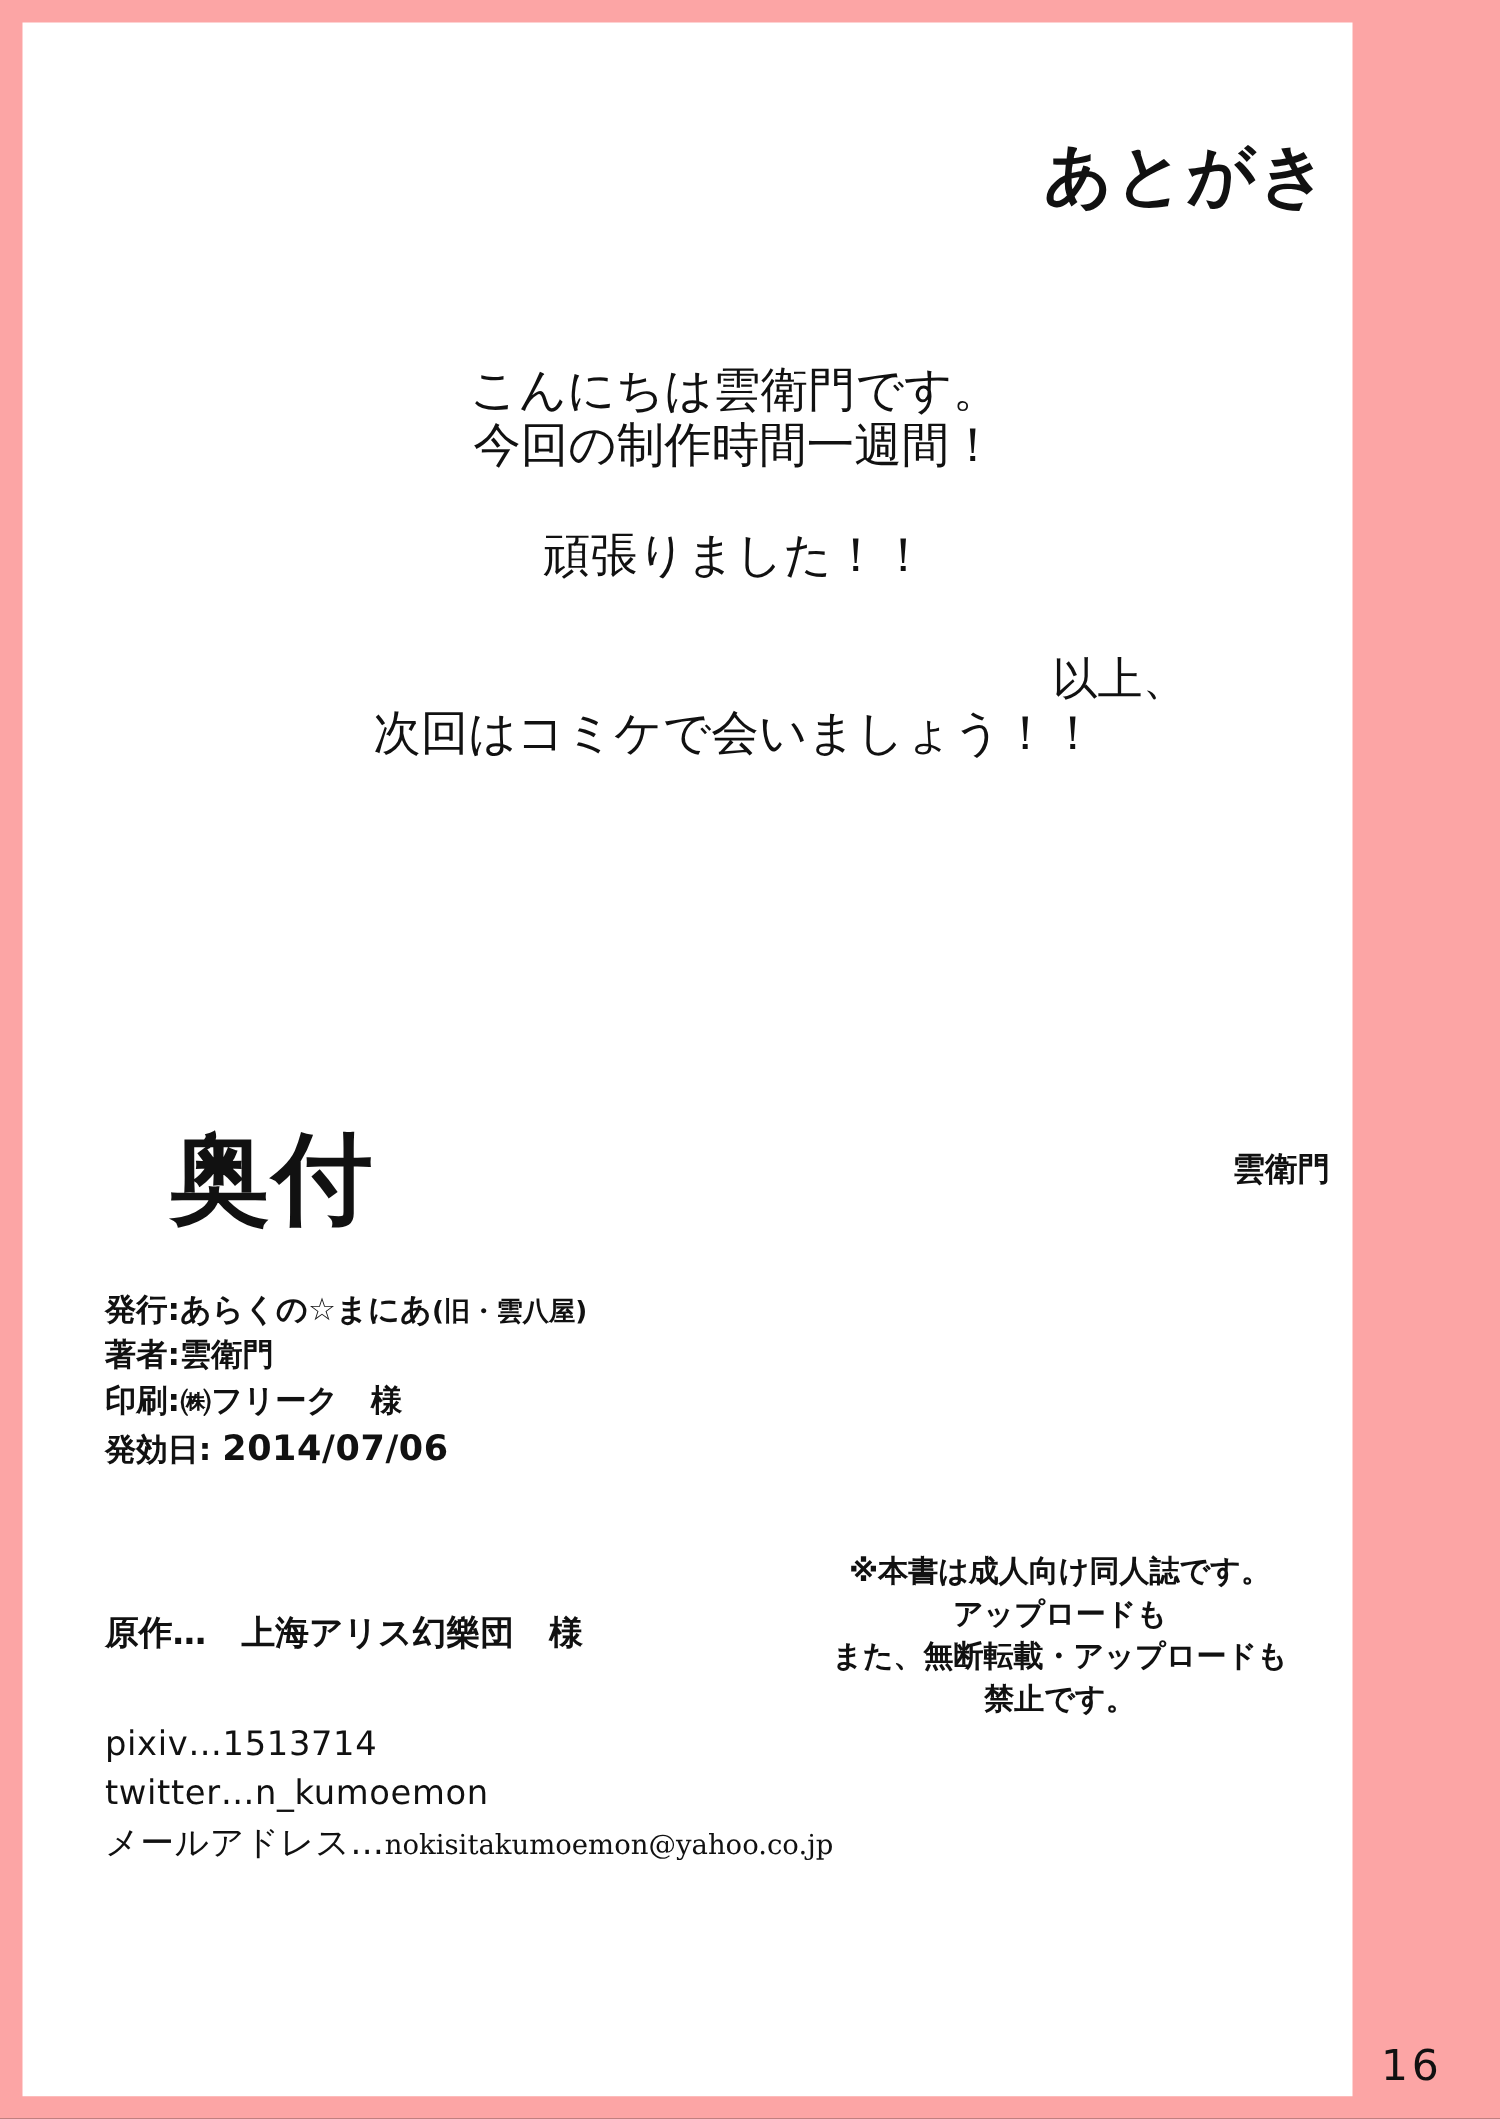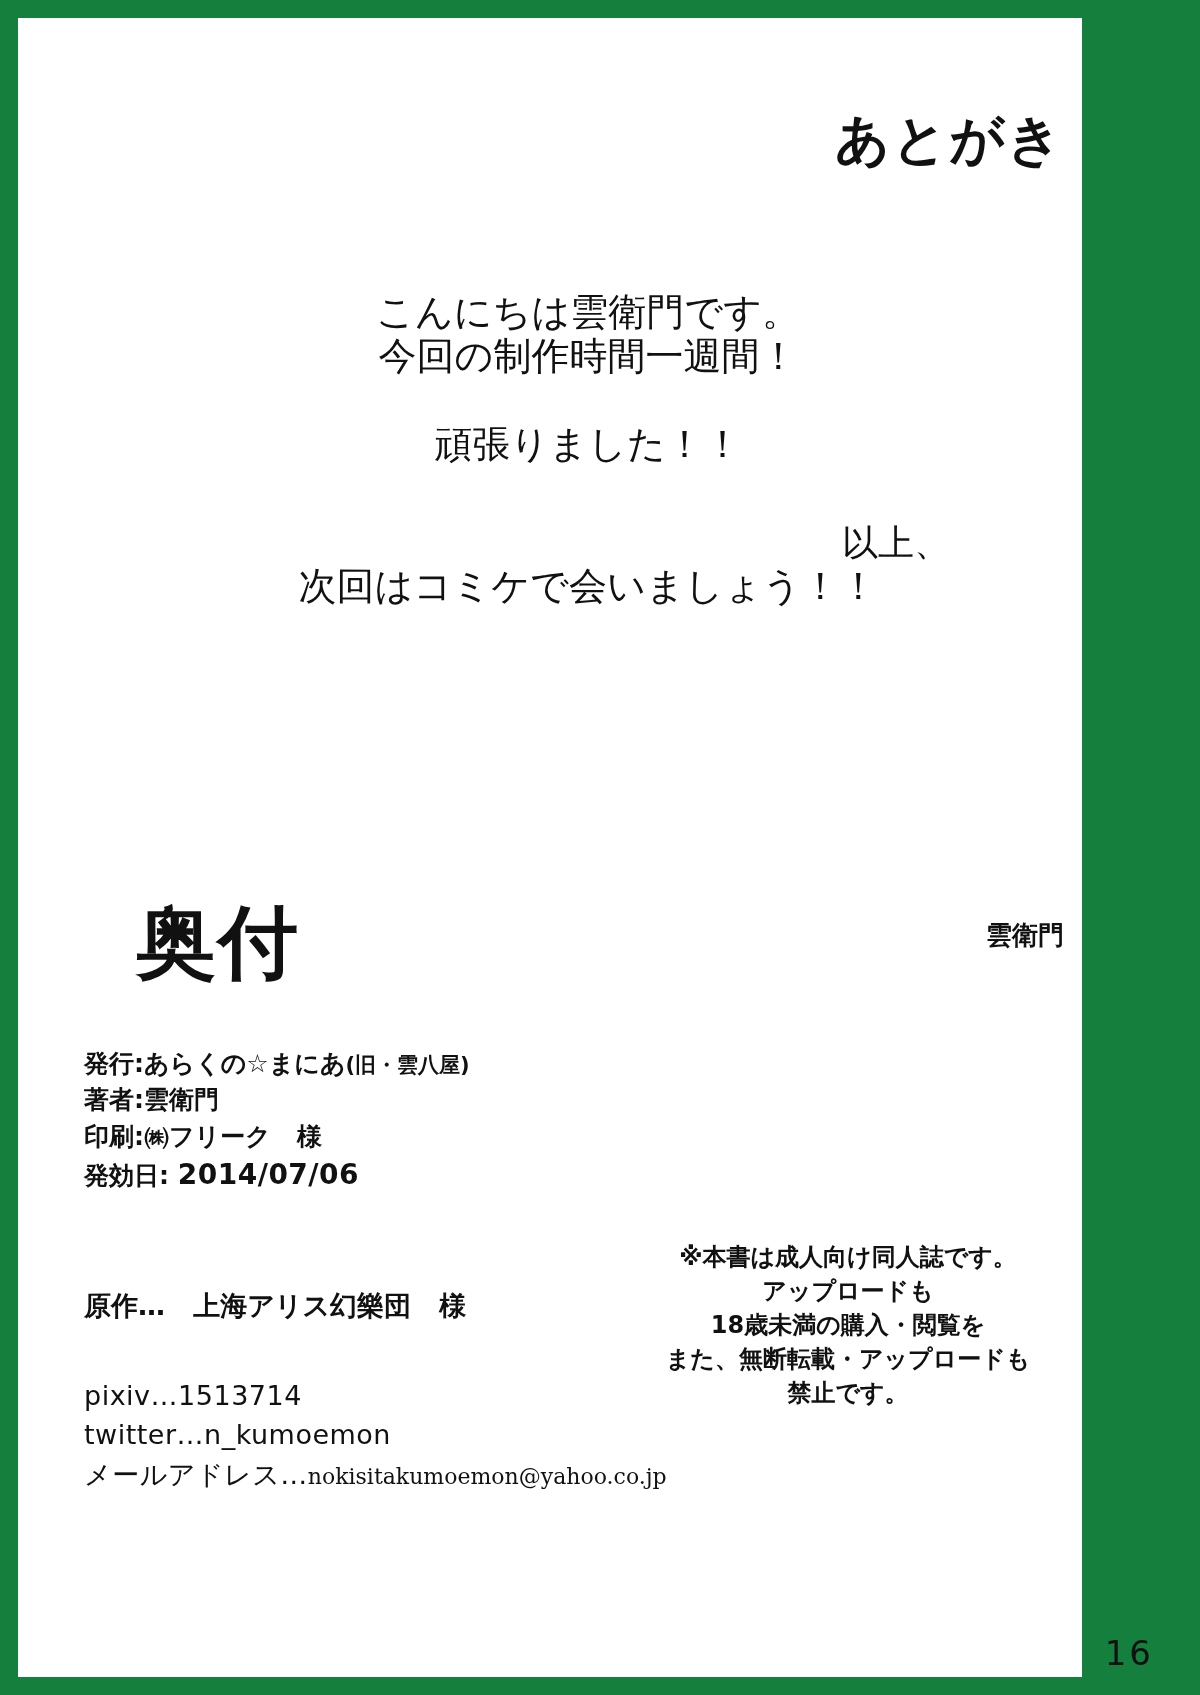--- a/index.html
+++ b/index.html
@@ -12,21 +12,21 @@
     height: 1695px;
     font-family: "Liberation Sans", sans-serif;
     overflow: hidden;
   }
   .page {
     position: absolute;
     left: 0;
     top: 0;
     width: 1200px;
     height: 1695px;
-    background: #15803d;
+    background: #fca5a5;
   }
   .paper {
     position: absolute;
     left: 18px;
     top: 18px;
     width: 1064px;
     height: 1659px;
     background: #ffffff;
   }
 
@@ -95,21 +95,20 @@
     font-family: "DejaVu Sans", sans-serif;
     white-space: nowrap;
   }
 
   .colophon-list {
     position: absolute;
     left: 66px;
     top: 1012px;
     color: #111111;
     font-family: "DejaVu Sans", sans-serif;
-    margin-top: 16px;
   }
   .colophon-list .cl-row {
     font-size: 25px;
     font-weight: bold;
     line-height: 1.45;
     white-space: nowrap;
   }
   .colophon-list .cl-row .sm {
     font-size: 21px;
   }
@@ -230,21 +229,20 @@
       <div class="contact-line">pixiv…1513714</div>
       <div class="contact-line">twitter…n_kumoemon</div>
       <div class="contact-line">
         <span class="label-jp">メールアドレス…</span><span class="mailaddr">nokisitakumoemon@yahoo.co.jp</span>
       </div>
     </div>
 
     <div class="notice-block">
       <div class="notice-line">※本書は成人向け同人誌です。</div>
       <div class="notice-line">アップロードも</div>
-      <div class="notice-line">18歳未満の購入・閲覧を</div>
       <div class="notice-line">また、無断転載・アップロードも</div>
       <div class="notice-line">禁止です。</div>
     </div>
 
   </div>
 
   <div class="page-number">16</div>
 </div>
 
 </body></html>

